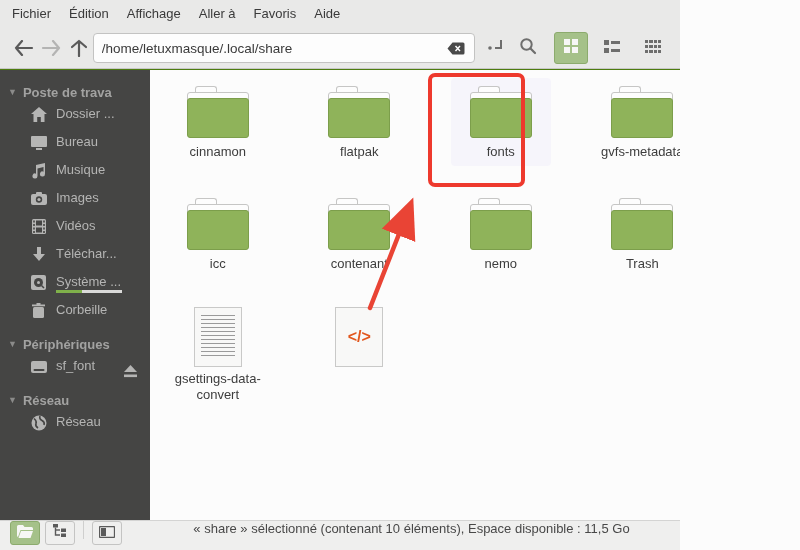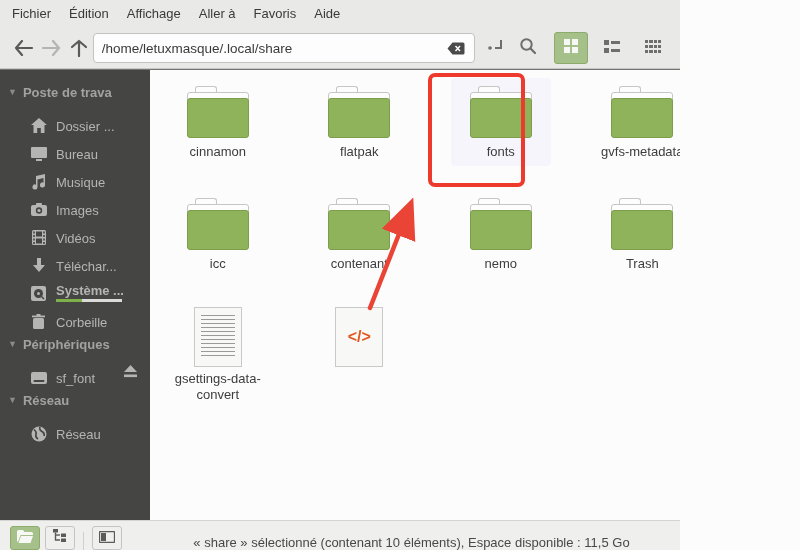--- a/index.html
+++ b/index.html
@@ -1,18 +1,18 @@
 <!DOCTYPE html>
 <html><head>
 <meta charset="utf-8">
 <style>
   * { box-sizing: border-box; margin: 0; padding: 0; }
   html,body { width:800px; height:550px; overflow:hidden; }
   body { font-family:"Liberation Sans", sans-serif; background:#fcfcfc; }
-  .window { position:relative; width:680px; height:550px; background:#737373; overflow:hidden; }
+  .window { position:relative; width:680px; height:550px; background:#4d7c0f; overflow:hidden; }
 
   
   .menubar { height:28px; background:#e9e9e8; display:flex; align-items:center; padding-left:3px; }
   .menu-item { font-size:13px; color:#3a3a3a; padding:0 9px; line-height:28px; cursor:default; }
 
   
   .toolbar { height:41px; background:#e9e9e8; border-bottom:1px solid #c8c8c7; display:flex; align-items:center; padding:0 10px; }
   .nav-btn { width:34px; height:30px; display:flex; align-items:center; justify-content:center; border-radius:3px; }
   .nav-btn svg { display:block; }
   .path-entry { width:468px; height:30px; background:#fdfdfd; border:1px solid #c3c3c2; border-radius:4px; display:flex; align-items:center; padding:0 8px; margin-left:0; }
@@ -21,24 +21,24 @@
   .tool-icon { width:30px; height:30px; display:flex; align-items:center; justify-content:center; margin-left:8px; }
   .view-group { margin-left:14px; display:flex; align-items:center; gap:7px; }
   .view-btn { width:34px; height:32px; border-radius:3px; display:flex; align-items:center; justify-content:center; }
   .view-btn.active { background:#a5c189; border:1px solid #8cab6d; }
 
   
   .content { position:absolute; top:70px; left:0; right:0; bottom:30px; display:flex; }
   .sidebar { width:150px; background:#454544; color:#b5b5b4; padding-top:8px; flex:none; overflow:hidden; }
   .side-header { display:flex; align-items:center; height:28px; padding-left:8px; font-size:13px; font-weight:bold; color:#a2a2a1; }
   .side-header .tri { font-size:9px; margin-right:6px; color:#8b8b8a; }
-  .side-item { display:flex; align-items:flex-end; height:28px; padding-left:30px; font-size:13px; color:#b5b5b4; position:relative; }
+  .side-item { display:flex; align-items:flex-start; height:28px; padding-left:30px; font-size:13px; color:#b5b5b4; position:relative; }
   .side-item .sicon { width:17px; height:17px; margin-right:9px; flex:none; display:flex; align-items:center; justify-content:center; }
   .side-item .sicon svg { display:block; }
-  .usage-wrap { display:flex; flex-direction:column;font-weight:bold; }
+  .usage-wrap { display:flex; flex-direction:column; }
   .usage-bar { width:66px; height:3px; margin-top:1px; background:linear-gradient(to right,#7fb04a 0 40%, #dadad9 40% 100%); }
   .eject { position:absolute; right:12px; top:7px; }
 
   .main { flex:1; background:#fcfcfc; position:relative; }
   .grid { position:absolute; left:3px; top:6px; width:648px; display:flex; flex-wrap:wrap;gap:12px; }
   .cell { width:129.5px; display:flex; flex-direction:column; align-items:center; padding-top:2px; min-height:100px; }
   .tile { width:100px; display:flex; flex-direction:column; align-items:center; padding:8px 2px 6px 2px; border-radius:4px; }
   .tile.selected { background:#f6f5fb; }
   .label { margin-top:6px; font-size:13px; color:#3d3d3d; text-align:center; line-height:1.25; word-break:break-word; }
 
@@ -47,21 +47,21 @@
   .folder .tab { position:absolute; top:0; left:9px; width:22px; height:10px; background:#fdfdfd; border:1px solid #c6c6c5; border-bottom:none; border-radius:3px 3px 0 0; }
   .folder .back { position:absolute; top:6px; left:1px; width:62px; height:14px; background:#fdfdfd; border:1px solid #c6c6c5; border-radius:3px; }
   .folder .front { position:absolute; top:12px; left:1px; width:62px; height:40px; background:#8fb35a; border:1px solid #7c9e4b; border-radius:3px; }
 
   
   .file { width:48px; height:60px; background:#f8f8f7; border:1px solid #c9c9c8; display:flex; align-items:center; justify-content:center; margin-top:-3px; margin-bottom:-2px;}
   .file .lines { width:34px; height:44px; background:repeating-linear-gradient(to bottom,#9a9a9a 0 1px, transparent 1px 4px); }
   .file .xml { color:#e2571e; font-weight:bold; font-size:16px; letter-spacing:0px; }
 
   
-  .statusbar { position:absolute; left:0; bottom:0; width:800px; height:30px; background:#efefee; border-top:1px solid #d4d4d3; display:flex; align-items:flex-end; padding:0 10px; }
+  .statusbar { position:absolute; left:0; bottom:0; width:800px; height:30px; background:#efefee; border-top:1px solid #d4d4d3; display:flex; align-items:flex-start; padding:0 10px; }
   .sb-btn { width:30px; height:24px; border-radius:3px; display:flex; align-items:center; justify-content:center; background:#efefee; border:1px solid #c4c4c3; margin-right:5px; }
   .sb-btn.active { background:#a5c189; border-color:#8cab6d; }
   .sb-sep { width:1px; height:18px; background:#cfcfce; margin:0 8px 0 3px; }
   .sb-text-zone { flex:1; text-align:center; font-size:13px; color:#484848; }
   .zoom-slider { position:relative; width:92px; height:24px; margin-right:2px; flex:none; }
   .zoom-track { position:absolute; top:10px; left:0; width:92px; height:5px; border-radius:3px; background:#c4c4c3; }
   .zoom-fill { position:absolute; top:10px; left:0; width:50px; height:5px; border-radius:3px; background:#92b372; }
   .zoom-handle { position:absolute; top:1px; left:39px; width:22px; height:22px; border-radius:50%; background:#fcfcfc; border:1px solid #bcbcbb; }
 
   

